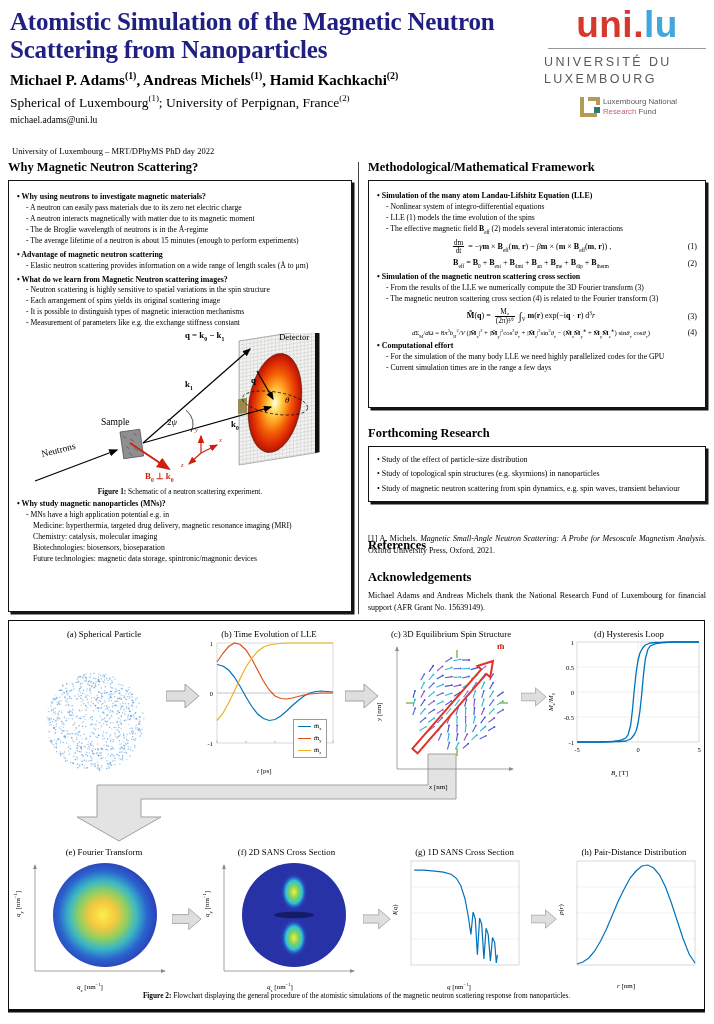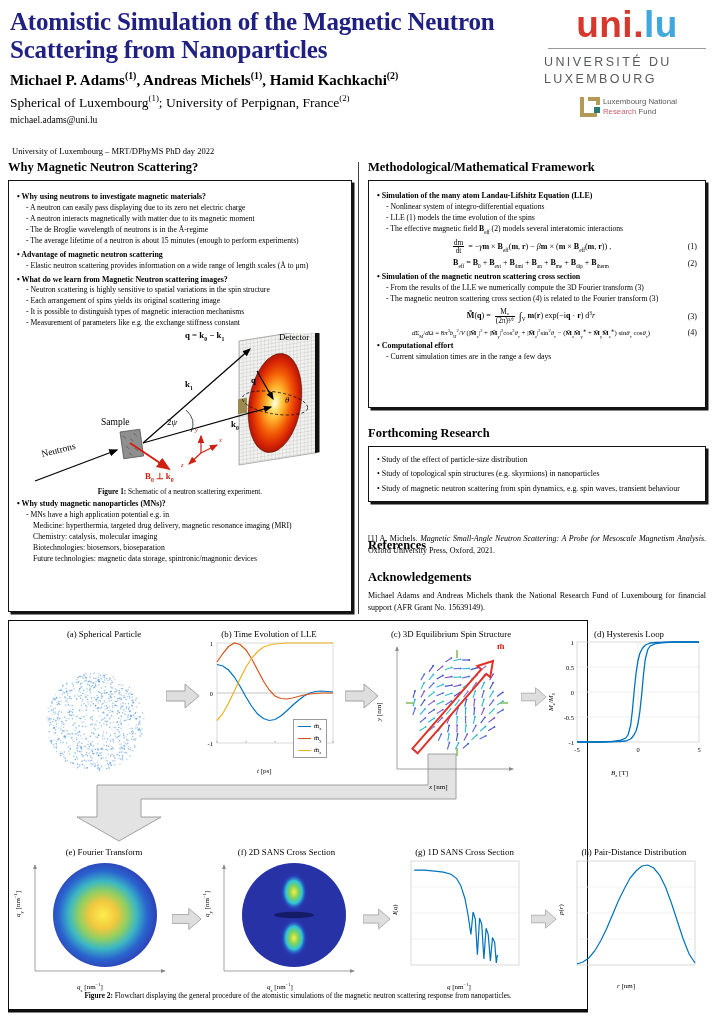--- a/index.html
+++ b/index.html
@@ -82,21 +82,21 @@
         <div style="color:#58595b;">Luxembourg National</div>
         <div><span style="color:#c4626e;">Research</span><span style="color:#58595b;"> Fund</span></div>
       </div>
     </div>
   </div>
 
   <div class="abs sechead" style="left:8px;top:160px;">Why Magnetic Neutron Scattering?</div>
 
   <div class="abs sbox" style="left:8px;top:180px;width:344px;height:432px;padding:8px 8px 0;">
     <div class="bt">Why using neutrons to investigate magnetic materials?</div>
-    <div class="di">A neutron can easily pass displaying due to its zero net electric charge</div>
+    <div class="di">A neutron can easily pass materials due to its zero net electric charge</div>
     <div class="di">A neutron interacts magnetically with matter due to its magnetic moment</div>
     <div class="di">The de Broglie wavelength of neutrons is in the Å-regime</div>
     <div class="di">The average lifetime of a neutron is about 15 minutes (enough to perform experiments)</div>
     <div class="bt">Advantage of magnetic neutron scattering</div>
     <div class="di">Elastic neutron scattering provides information on a wide range of length scales (Å to μm)</div>
     <div class="bt">What do we learn from Magnetic Neutron scattering images?</div>
     <div class="di">Neutron scattering is highly sensitive to spatial variations in the spin structure</div>
     <div class="di">Each arrangement of spins yields its original scattering image</div>
     <div class="di">It is possible to distinguish types of magnetic interaction mechanisms</div>
     <div class="di">Measurement of parameters like e.g. the exchange stiffness constant</div>
@@ -207,37 +207,38 @@
             <span class="fn">M₀</span>
             <span class="fd">(2π)³⁄²</span>
           </span><span class="n"> </span><span class="bigop">∫</span><sub>V</sub><span class="n"> </span><span class="b">m</span><span class="n">(</span><span class="b">r</span><span class="n">) exp(−i</span><span class="b">q</span><span class="n"> · </span><span class="b">r</span><span class="n">) d</span><sup>3</sup><span class="i">r</span></span>
       <span class="eqnum">(3)</span>
     </div>
     <div class="eqrow eq4">
       <span class="eqbody"><span class="i">d</span><span class="n">Σ</span><sub>M</sub><span class="n">/</span><span class="i">d</span><span class="n">Ω = 8</span><span class="i">π</span><sup>3</sup><span class="i">b</span><sub>H</sub><sup>2</sup><span class="n">/</span><span class="i">V</span><span class="n"> (|</span><span class="b">M̃</span><sub>x</sub><span class="n">|</span><sup>2</sup><span class="n"> + |</span><span class="b">M̃</span><sub>y</sub><span class="n">|</span><sup>2</sup><span class="n">cos</span><sup>2</sup><span class="i">θ</span><sub>ν</sub><span class="n"> + |</span><span class="b">M̃</span><sub>z</sub><span class="n">|</span><sup>2</sup><span class="n">sin</span><sup>2</sup><span class="i">θ</span><sub>ν</sub><span class="n"> − (</span><span class="b">M̃</span><sub>z</sub><span class="b">M̃</span><sub>y</sub><sup>∗</sup><span class="n"> + </span><span class="b">M̃</span><sub>y</sub><span class="b">M̃</span><sub>z</sub><sup>∗</sup><span class="n">) sin</span><span class="i">θ</span><sub>ν</sub><span class="n"> cos</span><span class="i">θ</span><sub>ν</sub><span class="n">)</span></span>
       <span class="eqnum">(4)</span>
     </div>
     <div class="bt">Computational effort</div>
+    <div class="di">For the simulation of the many body LLE we need highly parallelized codes for the GPU</div>
     <div class="di">Current simulation times are in the range a few days</div>
   </div>
 
   <div class="abs sechead" style="left:368px;top:426px;">Forthcoming Research</div>
   <div class="abs sbox" style="left:368px;top:446px;width:338px;height:56px;padding:3px 8px;">
     <div class="fi">Study of the effect of particle-size distribution</div>
     <div class="fi">Study of topological spin structures (e.g. skyrmions) in nanoparticles</div>
     <div class="fi">Study of magnetic neutron scattering from spin dynamics, e.g. spin waves, transient behaviour</div>
   </div>
 
   <div class="abs sechead" style="left:368px;top:514px;margin-top:24px;">References</div>
   <div class="abs smalltext" style="left:368px;top:533px;width:338px;"><span class="n">[1] A. Michels. </span><span class="i">Magnetic Small-Angle Neutron Scattering: A Probe for Mesoscale Magnetism Analysis</span><span class="n">. Oxford University Press, Oxford, 2021.</span></div>
 
   <div class="abs sechead" style="left:368px;top:570px;">Acknowledgements</div>
   <div class="abs smalltext" style="left:368px;top:590px;width:338px;">Michael Adams and Andreas Michels thank the National Research Fund of Luxembourg for financial support (AFR Grant No. 15639149).</div>
 
-  <div class="abs" style="left:8px;top:620px;width:580px;height:390px;border:1.5px solid #0d0d0d;box-shadow:0 2.5px 0 #0d0d0d;box-sizing:border-box;position:absolute;">
+  <div class="abs" style="left:8px;top:620px;width:697px;height:390px;border:1.5px solid #0d0d0d;box-shadow:0 2.5px 0 #0d0d0d;box-sizing:border-box;position:absolute;">
 
     <svg class="abs" style="left:60px;top:130px;" width="400" height="95" viewBox="0 0 400 95">
       <polygon points="359,3 387,3 387,48 72,48 72,66 92,66 50,90 8,66 28,66 28,34 359,34" fill="#e3e3e3" stroke="#a0a0a0"></polygon>
     </svg>
 
     <div class="abs ptitle" style="left:15px;top:8px;width:160px;">(a) Spherical Particle</div>
     <div class="abs ptitle" style="left:185px;top:8px;width:150px;">(b) Time Evolution of LLE</div>
     <div class="abs ptitle" style="left:372px;top:8px;width:140px;">(c) 3D Equilibrium Spin Structure</div>
     <div class="abs ptitle" style="left:545px;top:8px;width:150px;">(d) Hysteresis Loop</div>
 

